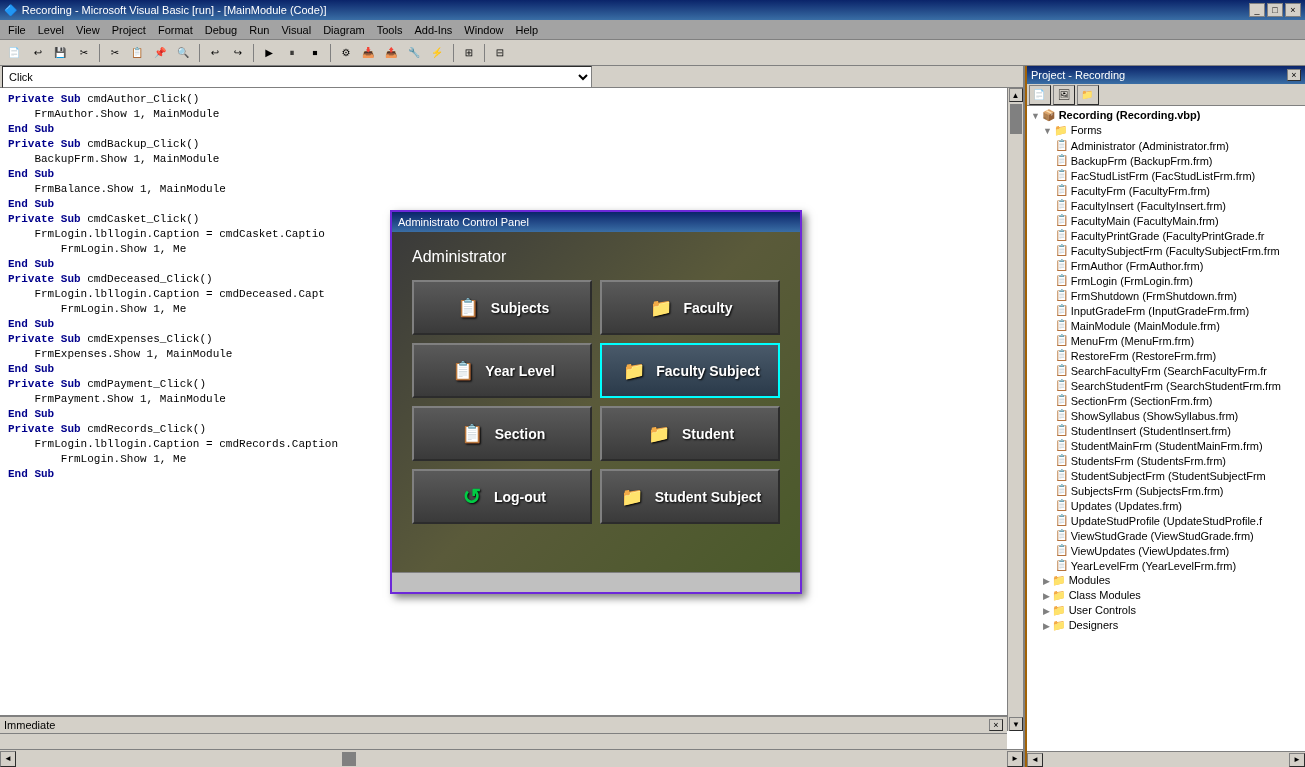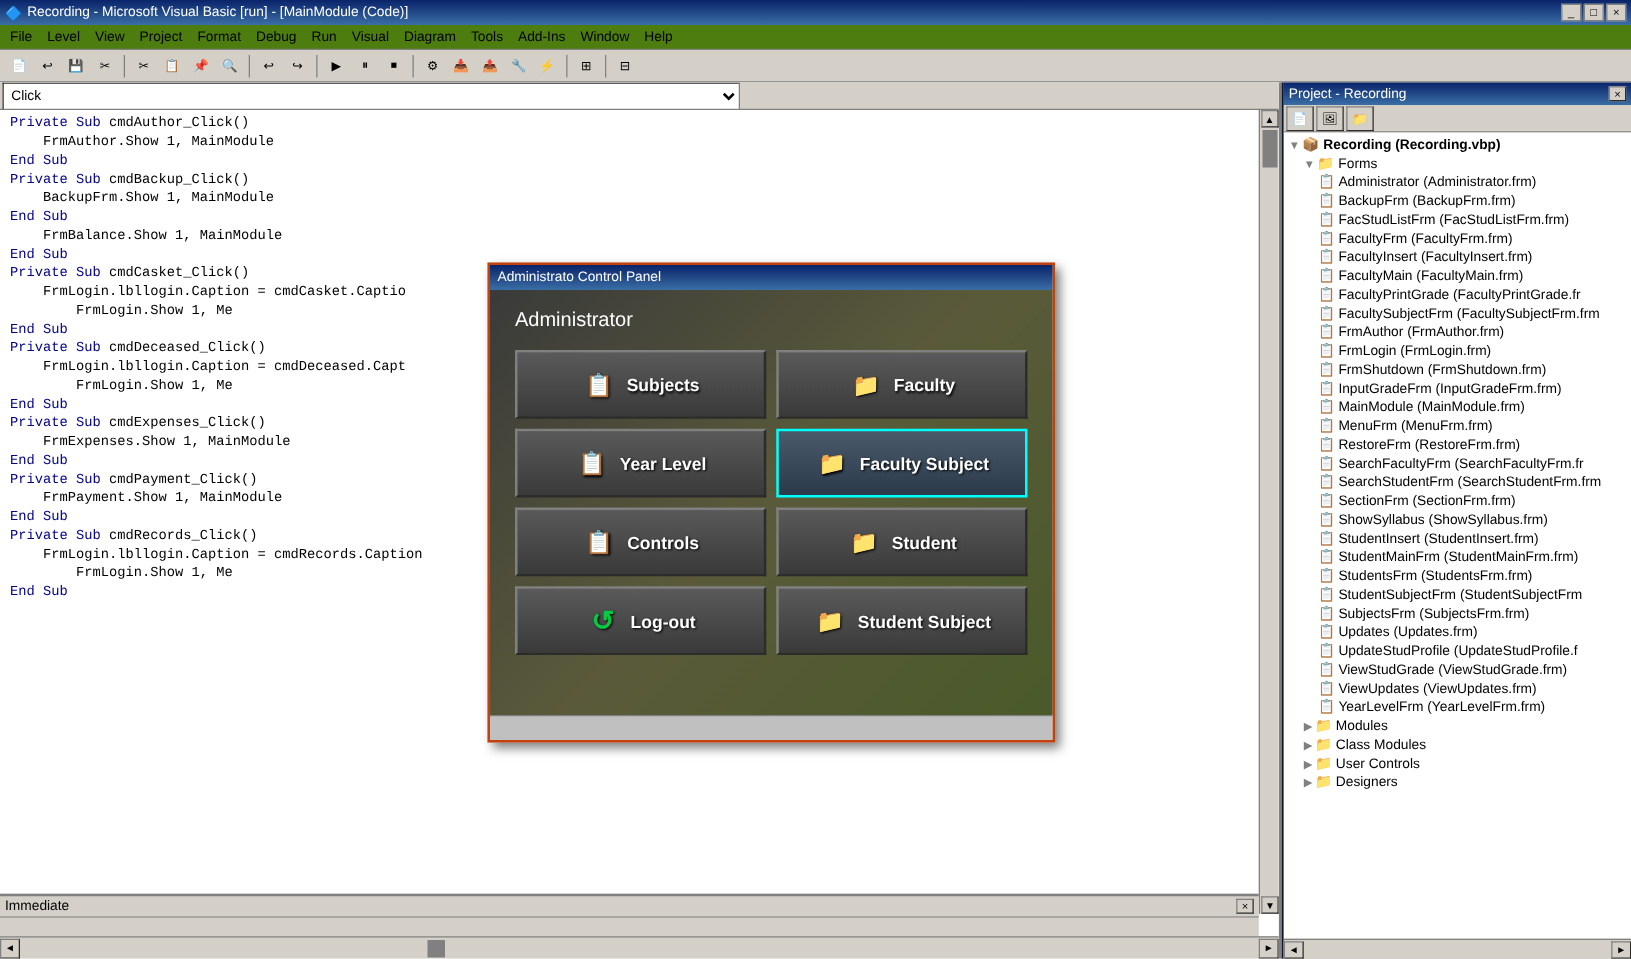--- a/index.html
+++ b/index.html
@@ -30,21 +30,21 @@
       background: #d4d0c8;
       border: 1px solid #808080;
       font-size: 9px;
       display: flex; align-items: center; justify-content: center;
       cursor: pointer;
       color: black;
     }
 
     
     .menu-bar {
-      background: #4d7c0f;
+      background: #a3a3a3;
       height: 20px;
       display: flex;
       align-items: center;
       border-bottom: 1px solid #808080;
       padding: 0 2px;
     }
     .menu-item {
       padding: 2px 6px;
       font-size: 11px;
       cursor: pointer;
@@ -108,28 +108,28 @@
       flex: 1;
       padding: 4px 8px;
       font-family: 'Courier New', Courier, monospace;
       font-size: 11px;
       line-height: 15px;
       color: black;
       overflow-y: auto;
       background: white;
     }
     .code-line { white-space: pre; }
-    .kw { color: #00008B; font-weight: normal; }
+    .kw { color: #00008B; font-weight: bold; }
     .fn { color: black; }
 
     
     .project-panel {
       width: 280px;
       background: #d4d0c8;
-      border-left: 2px solid #0f172a;
+      border-left: 2px solid #a16207;
       display: flex;
       flex-direction: column;
     }
     .project-header {
       background: linear-gradient(to bottom, #0a246a, #3a6ea5);
       color: white;
       height: 18px;
       display: flex;
       align-items: center;
       justify-content: space-between;
@@ -160,23 +160,23 @@
       cursor: pointer;
       white-space: nowrap;
     }
     .tree-indent-1 { padding-left: 14px; }
     .tree-indent-2 { padding-left: 26px; }
     .expand-icon { font-size: 9px; color: #808080; }
     .modal {
       position: absolute;
       top: 210px;
       left: 390px;
-      width: 454px;
-      background: #d4d0c8;
-      border: 2px solid #c2410c;
+      width: 412px;
+      background: #d4d0c8;
+      border: 2px solid #6d28d9;
       box-shadow: 4px 4px 8px rgba(0,0,0,0.5);
       pointer-events: all;
     }
     .modal-title-bar {
       background: linear-gradient(to bottom, #0a246a, #3a6ea5);
       color: white;
       height: 20px;
       display: flex;
       align-items: center;
       padding: 0 6px;
@@ -473,21 +473,21 @@
           <span>Year Level</span>
         </button>
 
         <button class="modal-btn highlight">
           <span class="btn-icon">📁</span>
           <span>Faculty Subject</span>
         </button>
 
         <button class="modal-btn">
           <span class="btn-icon">📋</span>
-          <span>Controls</span>
+          <span>Section</span>
         </button>
 
         <button class="modal-btn">
           <span class="btn-icon">📁</span>
           <span>Student</span>
         </button>
 
         <button class="modal-btn">
           <span class="btn-icon" style="color: #00cc44; font-size: 22px;">↺</span>
           <span>Log-out</span>

